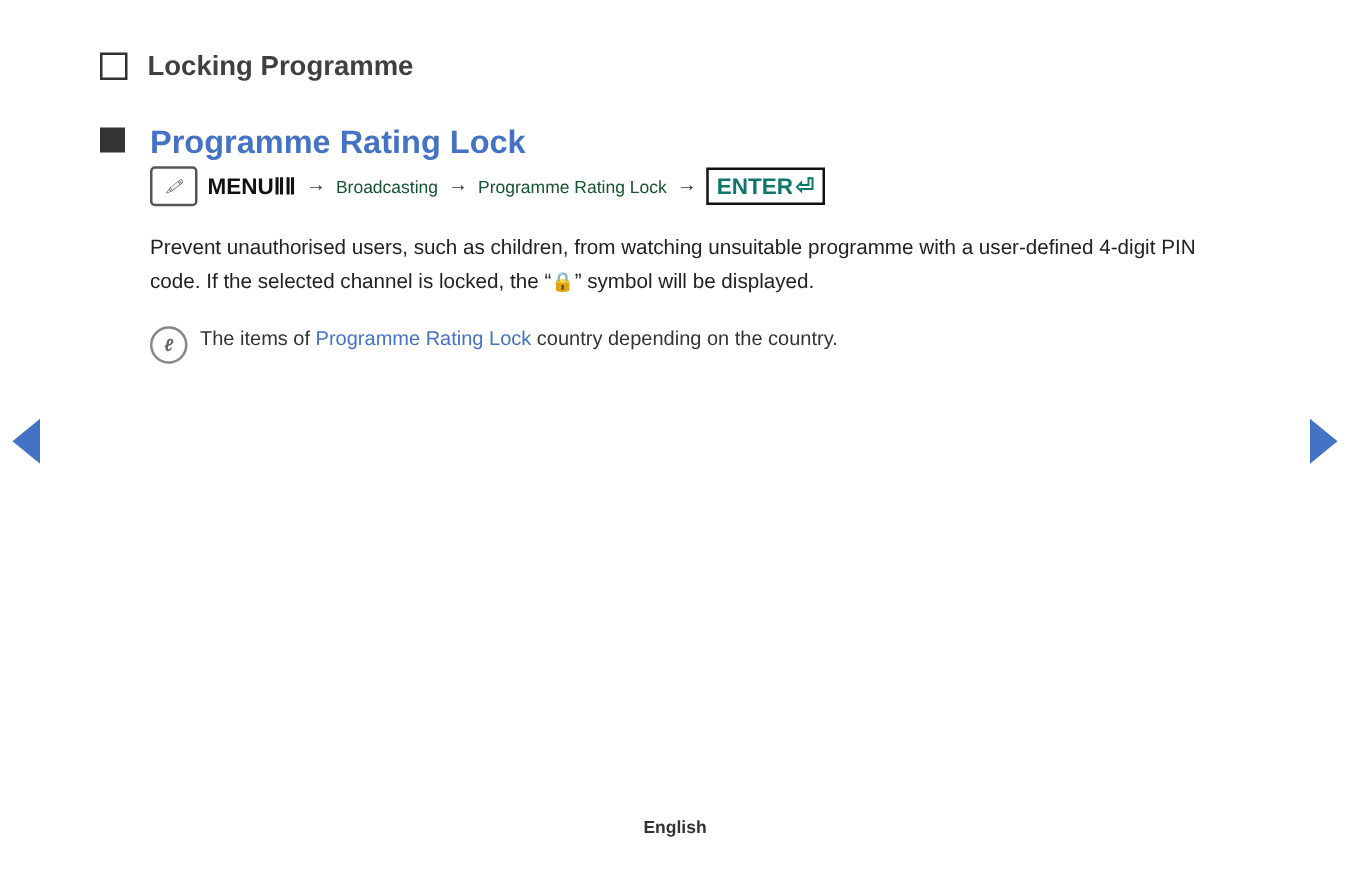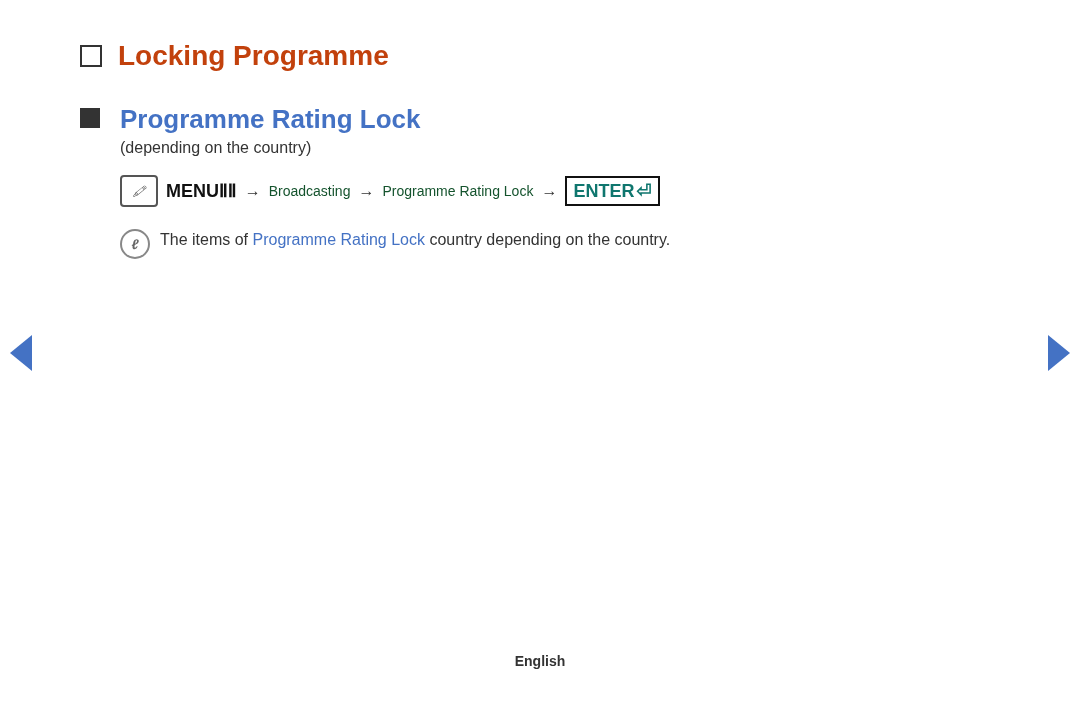--- a/index.html
+++ b/index.html
@@ -32,23 +32,23 @@
 
     .heading-checkbox {
       width: 22px;
       height: 22px;
       border: 2.5px solid #333;
       display: inline-block;
       flex-shrink: 0;
     }
 
     .heading-text {
-      font-size: 28px;
-      font-weight: 700;
-      color: #c2410c;
+      font-size: 22px;
+      font-weight: 700;
+      color: #404040;
     }
 
     .section {
       display: flex;
       gap: 20px;
       margin-bottom: 8px;
     }
 
     .section-bullet {
       width: 20px;
@@ -222,38 +222,40 @@
     <span class="heading-checkbox"></span>
     <span class="heading-text">Locking Programme</span>
   </div>
 
   <div class="section">
     <span class="section-bullet"></span>
     <div class="section-content">
 
       <div class="section-title">Programme Rating Lock</div>
 
-      <div class="section-subtitle">(depending on the country)</div>
 
       <div class="menu-path">
         <span class="menu-icon">
           <span class="menu-icon-inner">🖍</span>
         </span>
         <span class="menu-label"><span>MENU</span><span>ⅡⅡ</span></span>
         <span class="menu-arrow">→</span>
         <span class="menu-link">Broadcasting</span>
         <span class="menu-arrow">→</span>
         <span class="menu-link">Programme Rating Lock</span>
         <span class="menu-arrow">→</span>
         <span class="enter-btn">
           <span>ENTER</span>
             <span>⏎</span>
         </span>
       </div>
 
+      <div class="description-text">
+        Prevent unauthorised users, such as children, from watching unsuitable programme with a user-defined 4-digit PIN code. If the selected channel is locked, the “<span class="lock-symbol">🔒</span>” symbol will be displayed.
+      </div>
 
       <div class="note-row">
         <span class="note-icon">ℓ</span>
         <span class="note-text">
           <span>The items of </span><span class="note-link">Programme Rating Lock</span><span> country depending on the country.</span>
         </span>
       </div>
 
     </div>
   </div>

